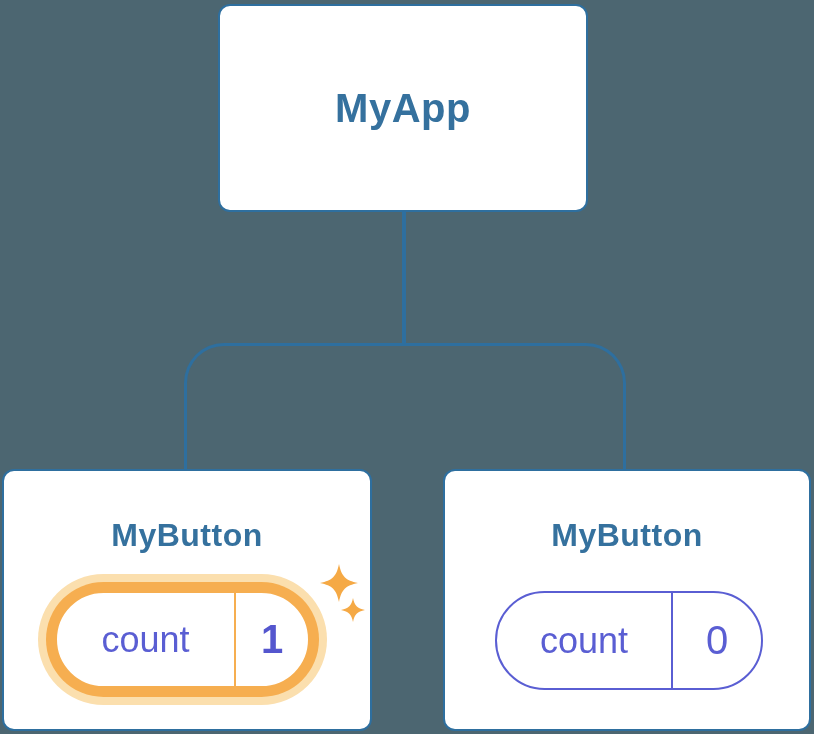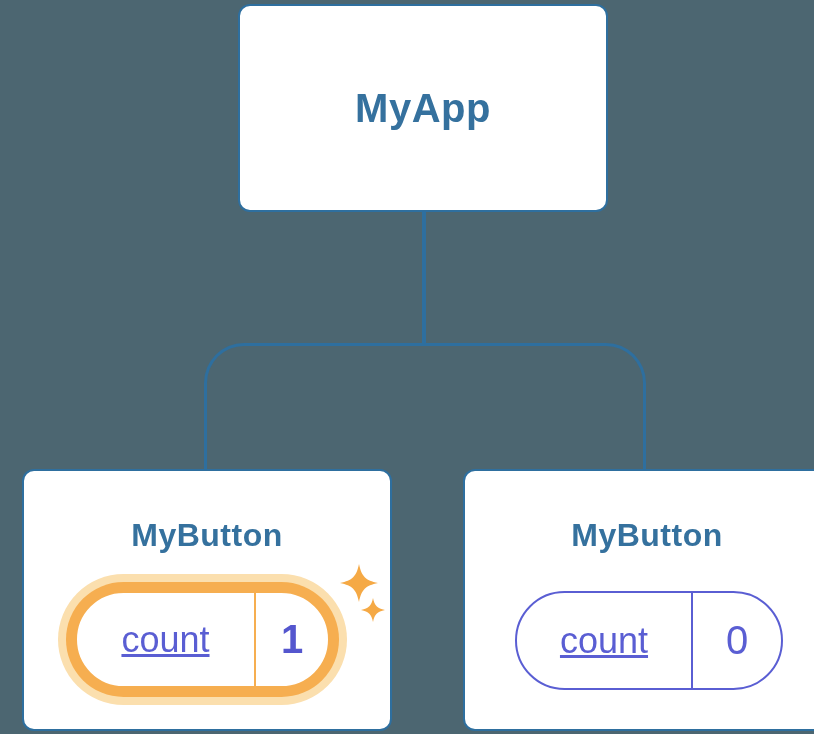--- a/index.html
+++ b/index.html
@@ -18,21 +18,20 @@
   body {
     font-family: "Liberation Sans", sans-serif;
     background: var(--bg);
     overflow: hidden;
   }
   .stage {
     position: relative;
     width: 648px;
     height: 734px;
     background: var(--bg);
-    margin-left: 20px;
   }
   
   .card {
     position: absolute;
     background: var(--node-bg);
     border: 2.5px solid var(--stroke);
     border-radius: 12px;
   }
   .card.root {
     left: 218px; top: 4px;
@@ -84,21 +83,20 @@
     background: var(--node-bg);
     border-radius: 999px;
     overflow: hidden;
     font-size: 36px;
     color: var(--purple);
   }
   .pill-key {
     display: flex;
     align-items: center;
     justify-content: center;
-    text-decoration: underline;
   }
   .pill-val {
     flex: 1;
     display: flex;
     align-items: center;
     justify-content: center;
     font-size: 40px;
   }
   .pill.plain {
     left: 50px;

